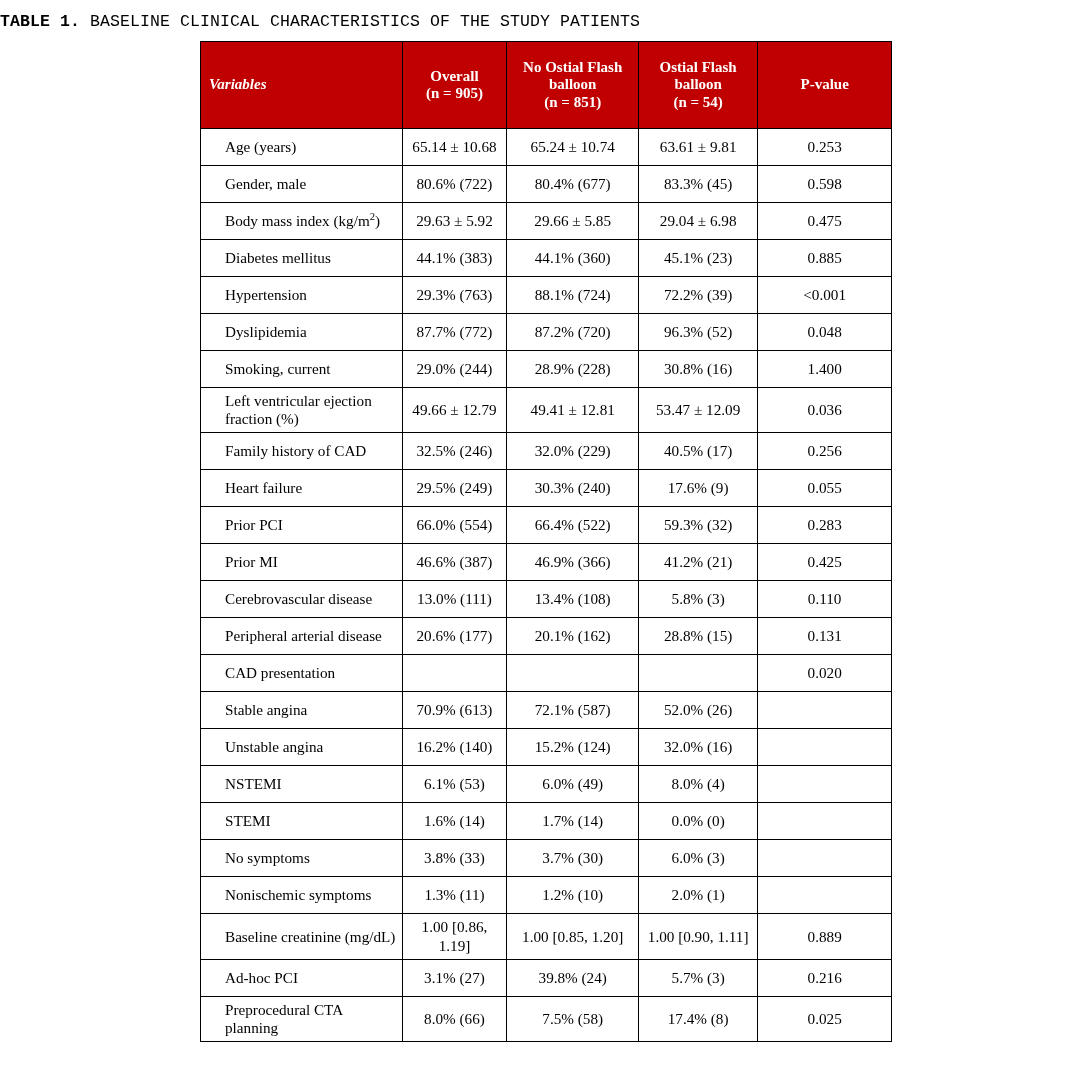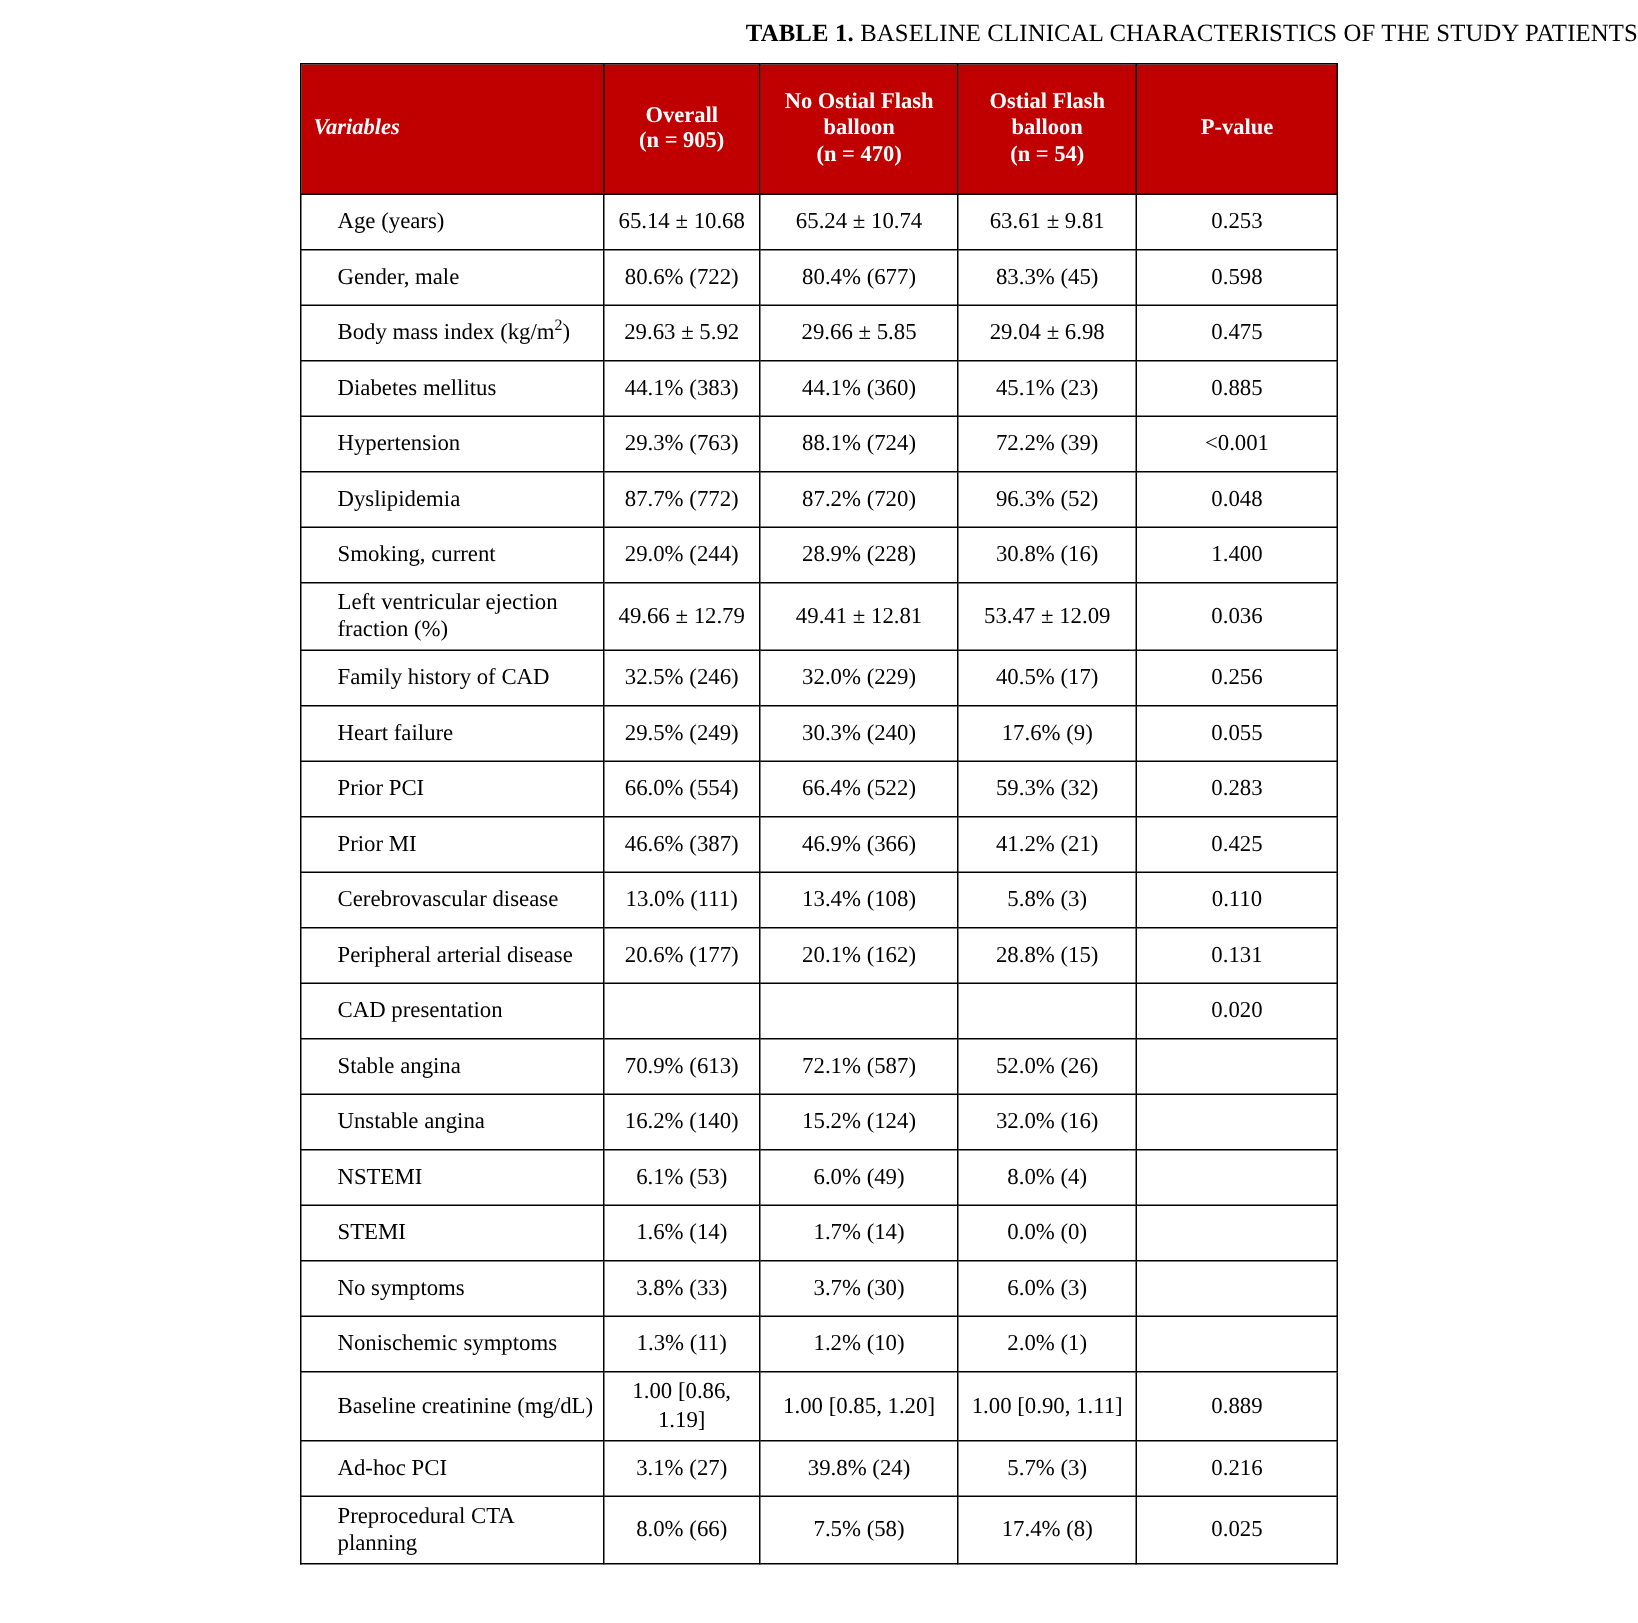--- a/index.html
+++ b/index.html
@@ -13,23 +13,23 @@
     font-family: "Liberation Serif", serif;
     color: #000000;
   }
   .page {
     position: relative;
     width: 1092px;
     box-sizing: border-box;
     padding: 8px 0 0 0;
   }
   .table-caption {
-    text-align: right;
+    text-align: left;
     font-size: 16.5px;
-    font-family: Liberation Serif, serif;
+    font-family: Liberation Mono, monospace;
     letter-spacing: 0.1px;
     margin: 4px 0 10px 0;
   }
   .table-caption .cap-label {
     font-weight: bold;
   }
   .table-wrap {
     width: 692px;
     margin: 0 auto;
   }
@@ -107,21 +107,21 @@
         <tr>
           <th class="h-var">
             <span>Variables</span>
           </th>
           <th class="h-ctr">
             <div>Overall</div>
             <div>(n = 905)</div>
           </th>
           <th class="h-ctr">
             <div>No Ostial Flash balloon</div>
-            <div>(n = 470)</div>
+            <div>(n = 851)</div>
           </th>
           <th class="h-ctr">
             <div>Ostial Flash balloon</div>
             <div>(n = 54)</div>
           </th>
           <th class="h-ctr">
             <span class="ital">P-value</span>
           </th>
         </tr>
       </thead>

